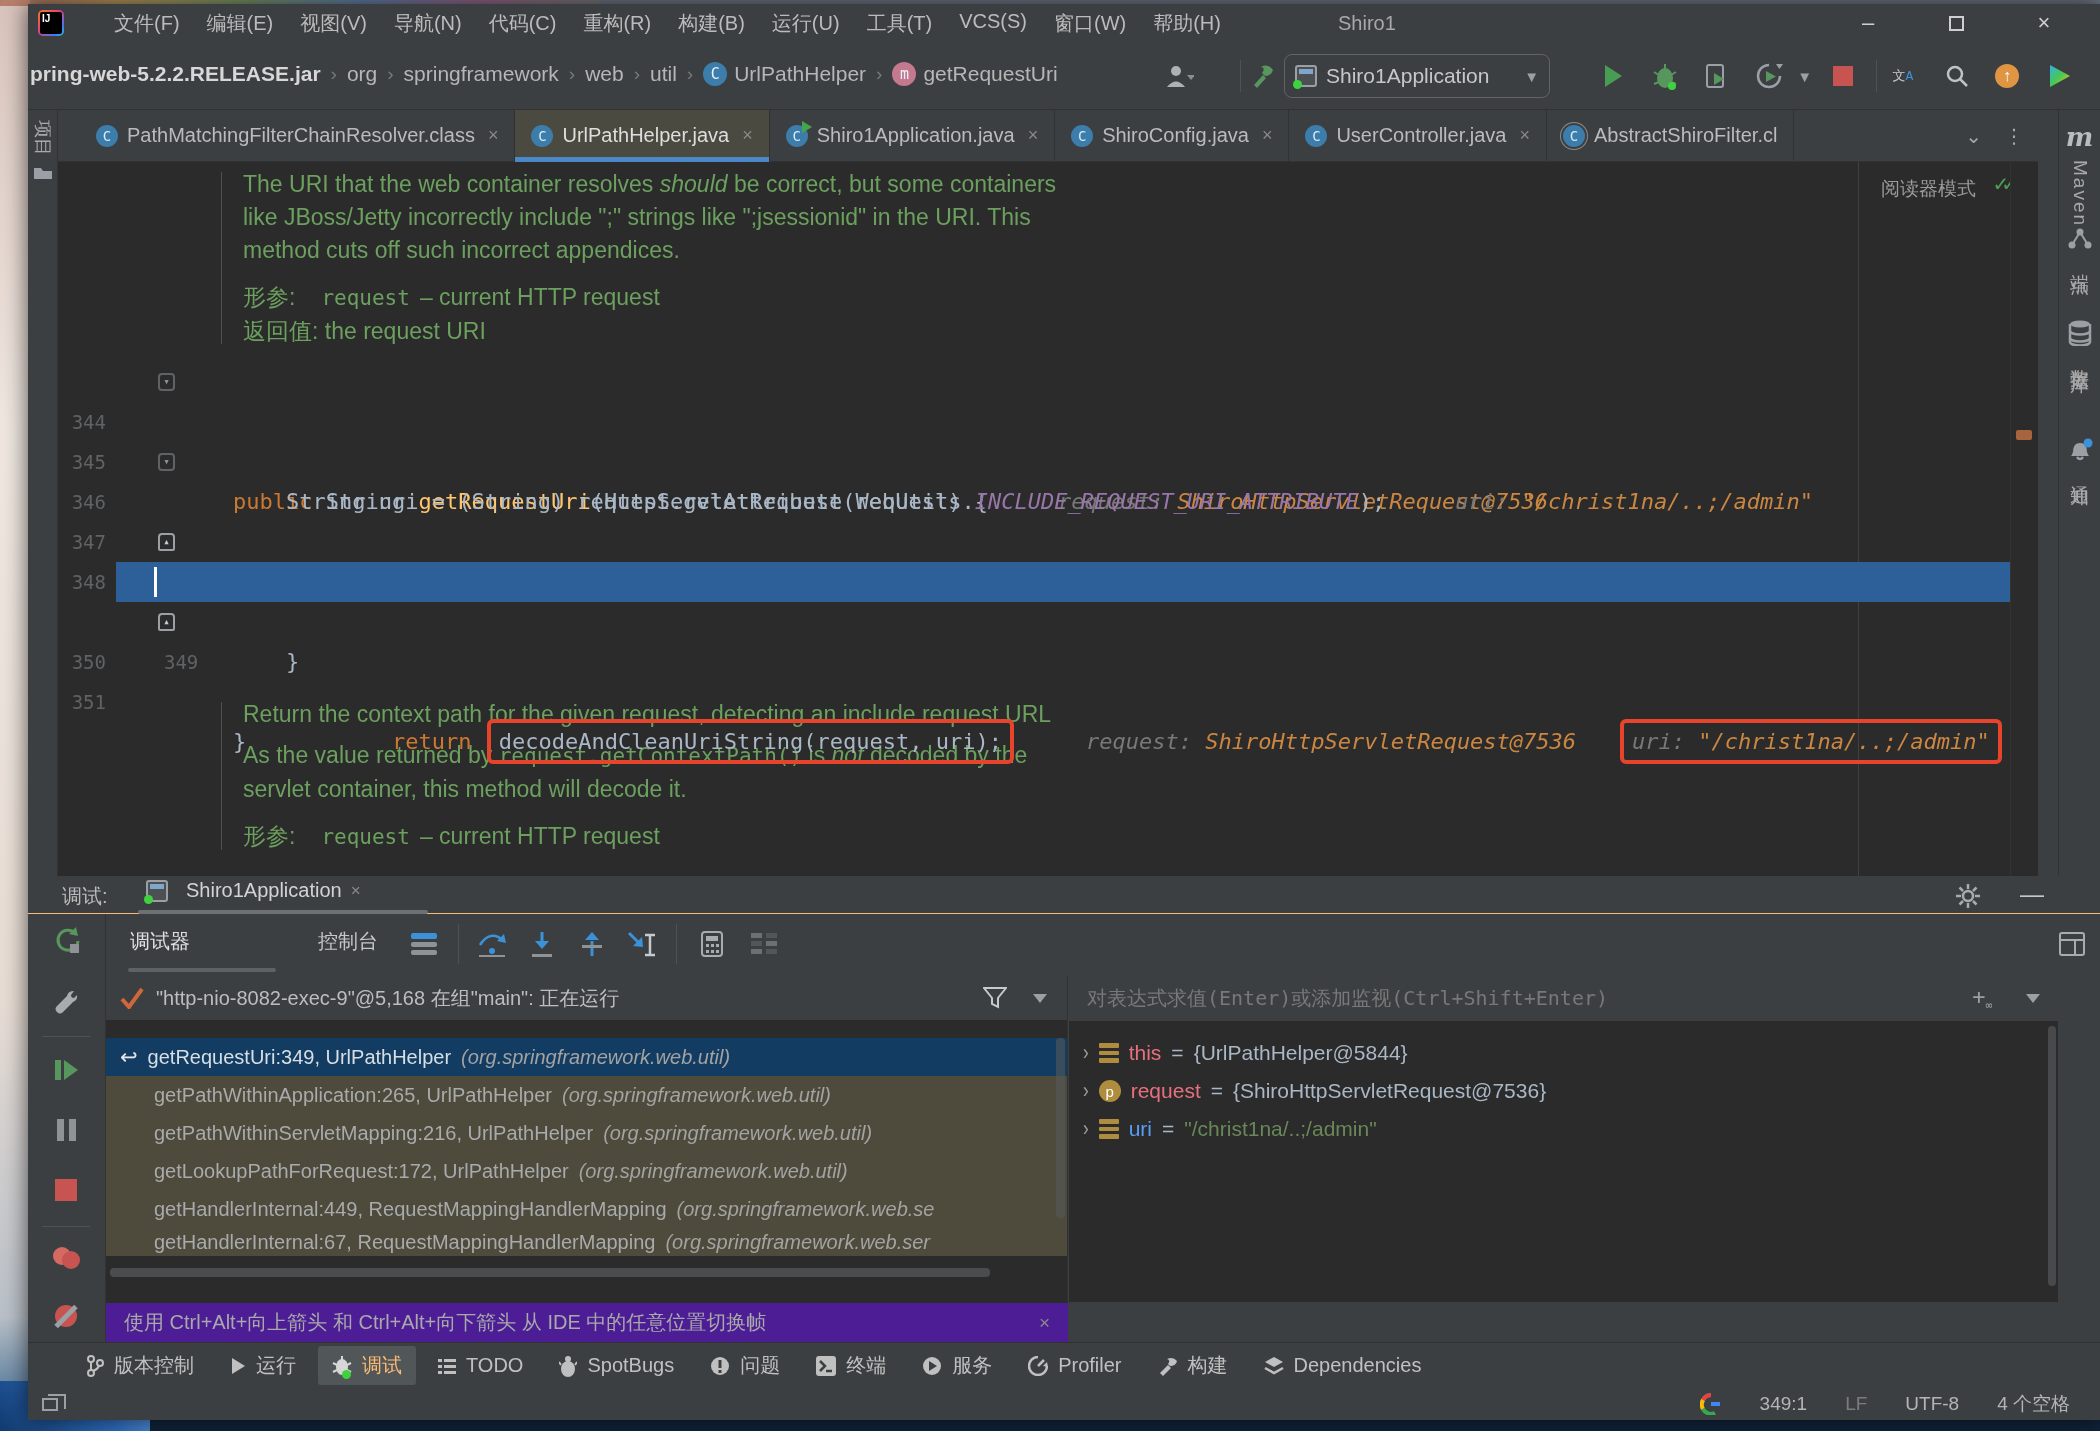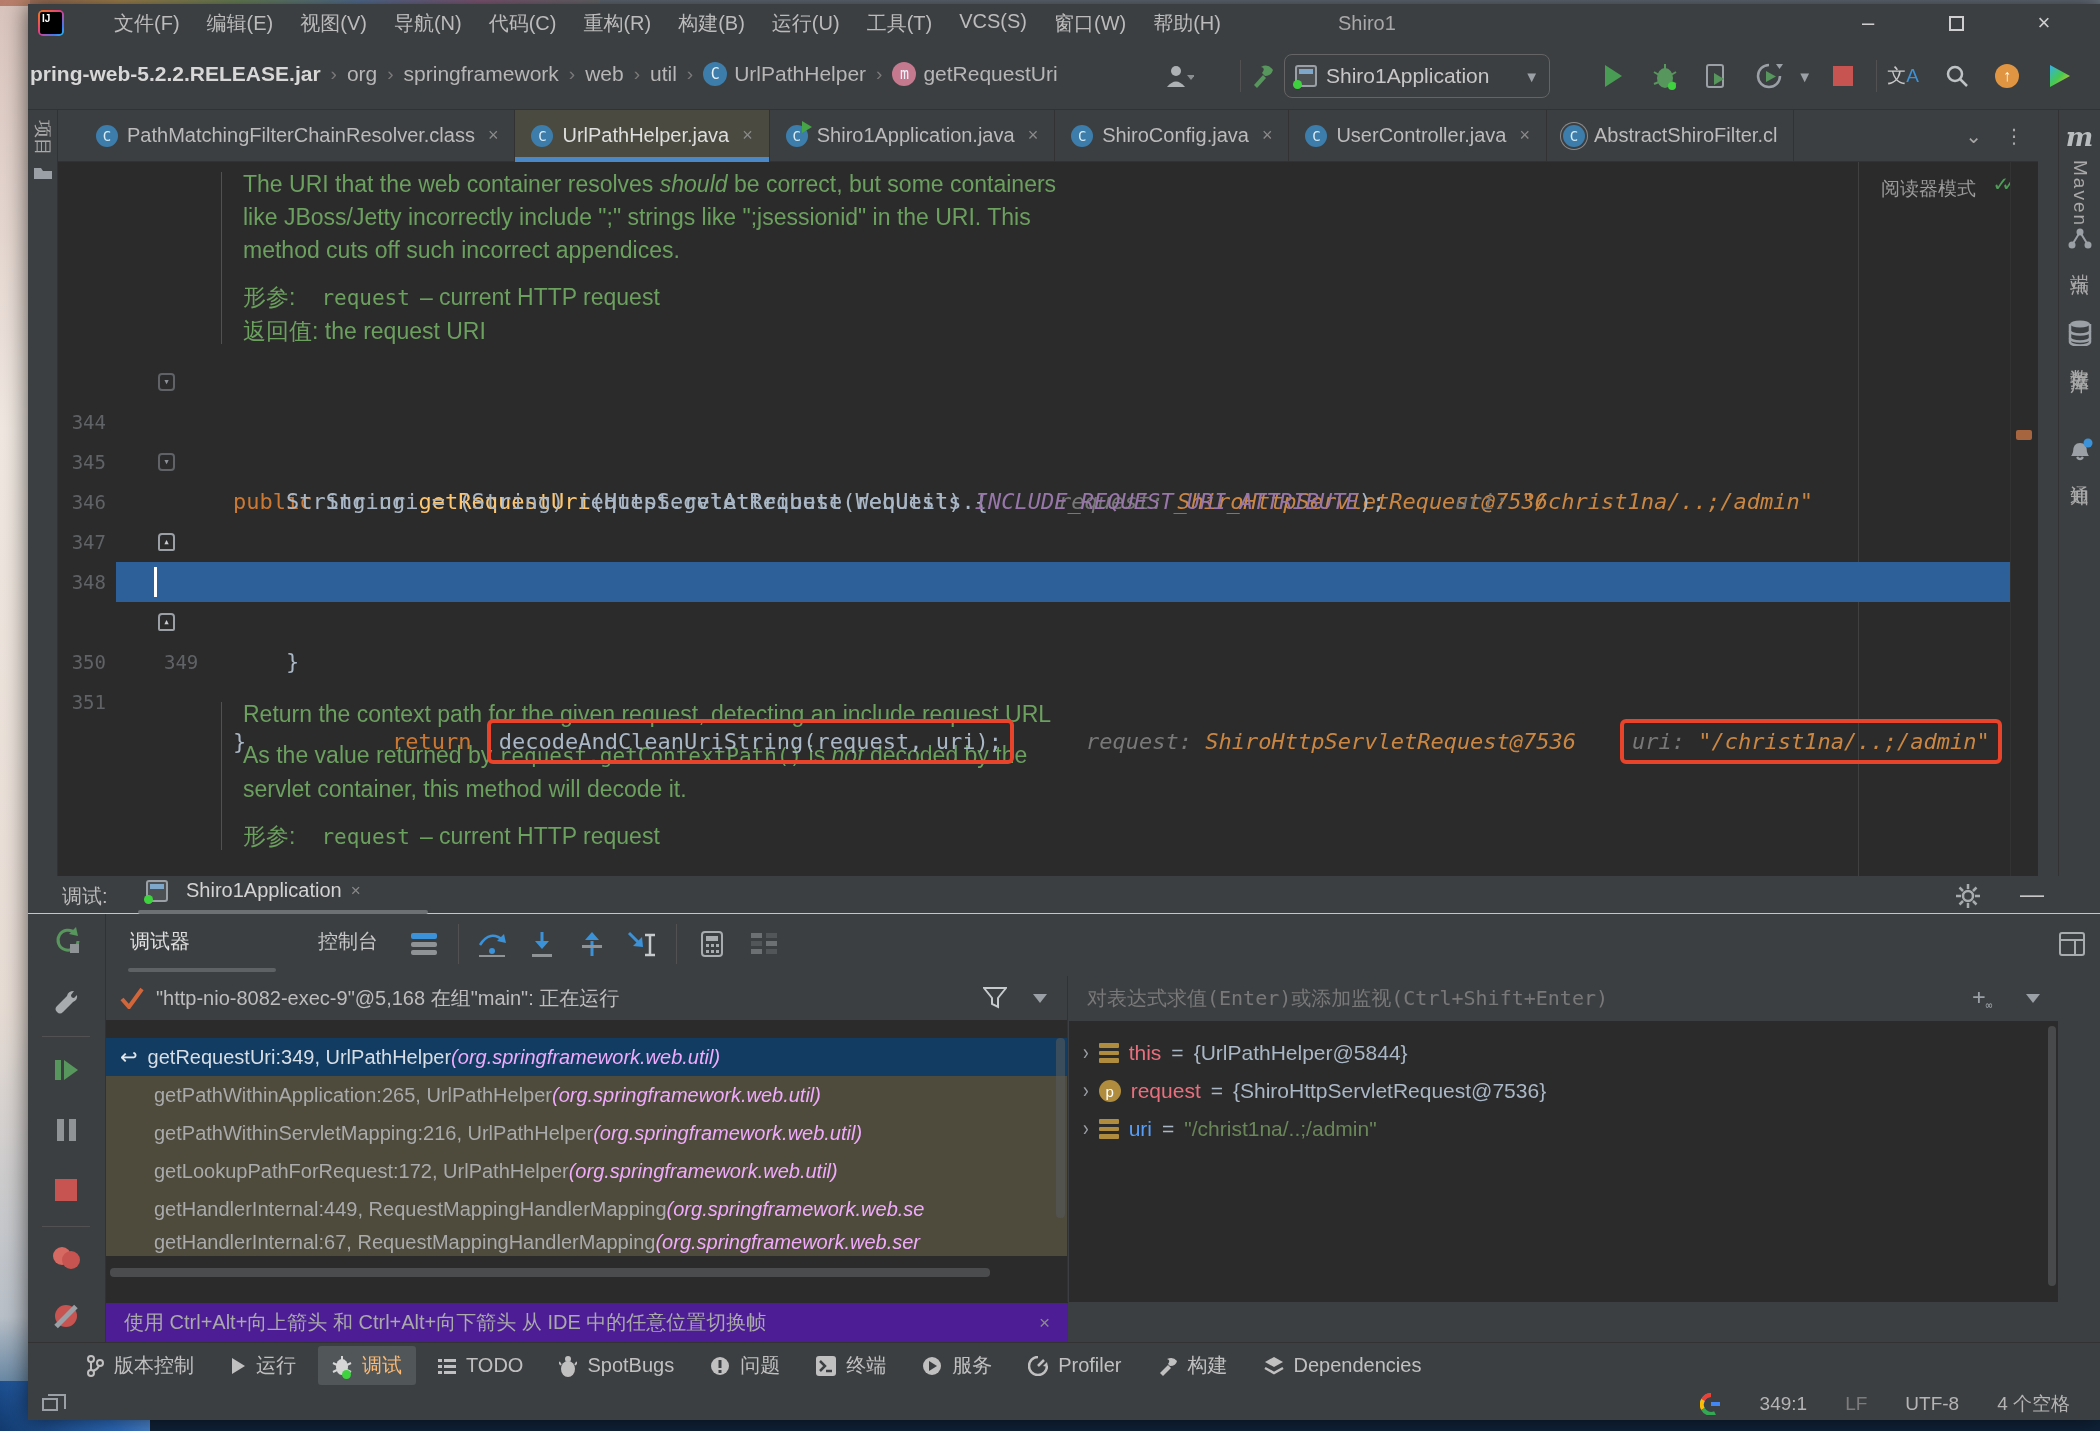--- a/index.html
+++ b/index.html
@@ -40,21 +40,21 @@
   .badge-m { background:#c4798f; }
   .nav-ico { position:absolute; top:18px; width:34px; height:32px; display:flex; align-items:center; justify-content:center; }
   .runcombo { position:absolute; left:1256px; top:12px; width:266px; height:44px; border:1px solid #646464; border-radius:8px;
     display:flex; align-items:center; padding:0 10px; font-size:21px; color:#c7c7c7; background:#3c3f41; }
   .appico { width:22px; height:22px; border:2px solid #9aa0a6; border-radius:3px; position:relative; margin-right:9px; background:#4c5052; }
   .appico::before { content:""; position:absolute; left:2px; top:2px; right:2px; height:5px; background:#7ea7c9; }
   .appico::after { content:""; position:absolute; left:-4px; bottom:-4px; width:9px; height:9px; border-radius:50%; background:#3fd23f; }
   .combo-arrow { margin-left:auto; color:#9aa0a6; font-size:15px; }
   .tri-right { width:0; height:0; border-left:17px solid #499C54; border-top:11px solid transparent; border-bottom:11px solid transparent; }
   .stop-sq { width:20px; height:20px; background:#c75450; }
-  .txtA { font-size:19px; color:#c8c8c8; } .txtA b { color:#3b92d8; font-weight:normal; }
+  .txtA { font-size:13px; color:#c8c8c8;font-family:Liberation Mono, monospace; } .txtA b { color:#3b92d8; font-weight:normal; }
   .upcircle { width:24px; height:24px; border-radius:50%; background:#e09542; color:#fff; font-size:16px; display:flex; align-items:center; justify-content:center; }
   .navsep { position:absolute; top:18px; width:1px; height:32px; background:#515151; }
 
   
   .tabbar { position:absolute; left:30px; top:106px; width:1980px; height:52px; background:#3c3f41; border-bottom:1px solid #323232; display:flex; align-items:stretch; padding-left:22px; }
   .tab { display:flex; align-items:center; gap:9px; padding:0 16px; font-size:20px; color:#bbb; border-right:1px solid #323232; position:relative; white-space:nowrap; }
   .tab .x { color:#8a8a8a; font-size:18px; margin-left:4px; }
   .tab.active { background:#4b4a40; color:#dedede; }
   .tab.active::after { content:""; position:absolute; left:0; right:0; bottom:-1px; height:5px; background:#4A88C7; }
   .cico { width:22px; height:22px; border-radius:50%; background:#3d7dab; color:#d9ecf5; font-size:14px; display:inline-flex; align-items:center; justify-content:center; font-family:"DejaVu Sans Mono",monospace; position:relative; }
@@ -125,21 +125,21 @@
   .mute { position:relative; width:24px; height:24px; }
   .mute::before { content:""; position:absolute; inset:1px; border-radius:50%; background:#c75450; }
   .mute::after { content:""; position:absolute; left:-2px; top:10px; width:28px; height:5px; background:#9aa0a6; transform:rotate(-45deg); }
   .chev2 { color:#9aa0a6; font-size:18px; letter-spacing:1px; }
 
   .frames { position:absolute; left:78px; top:100px; width:962px; height:326px; background:#2b2b2b; border-right:1px solid #323232; }
   .threadrow { position:absolute; left:0; top:-62px; height:44px; width:100%; background:#3c3f41; display:flex; align-items:center; font-size:20px; color:#bdbdbd; padding-left:14px; gap:12px; }
   .threadrow { top:0; }
   .framelist { position:absolute; left:0; top:62px; width:100%; }
   .frame { height:38px; line-height:38px; font-size:20px; color:#a8aaac; padding-left:48px; white-space:nowrap; overflow:hidden; background:#4e4a3c; }
-  .frame .pkg { font-style:italic; color:#f0abfc; margin-left:0; }
+  .frame .pkg { font-style:italic; color:#a3a3a3; margin-left:10px; }
   .frame.cur { background:#123C61; color:#d7dee5; padding-left:14px; }
   .frame.cur .backico { color:#e3e7ea; margin-right:10px; font-size:21px; }
   .hscroll { position:absolute; left:4px; top:292px; width:880px; height:9px; background:#55585a; border-radius:4px; opacity:.75; }
   .vscroll { position:absolute; right:2px; top:62px; width:9px; height:180px; background:#55585a; border-radius:4px; opacity:.6; }
   .funnel-wrap { margin-left:auto; display:flex; gap:26px; align-items:center; padding-right:20px; }
   .dd-arrow { width:0; height:0; border-top:9px solid #9aa0a6; border-left:7px solid transparent; border-right:7px solid transparent; }
 
   .vars { position:absolute; left:1041px; top:100px; width:989px; height:326px; background:#2b2b2b; }
   .watchrow { position:absolute; left:0; top:0; width:100%; height:46px; background:#3c3f41; border-bottom:1px solid #2b2b2b; display:flex; align-items:center; padding:0 18px;
     font-family:"DejaVu Sans Mono",monospace; font-size:20px; color:#787878; }

